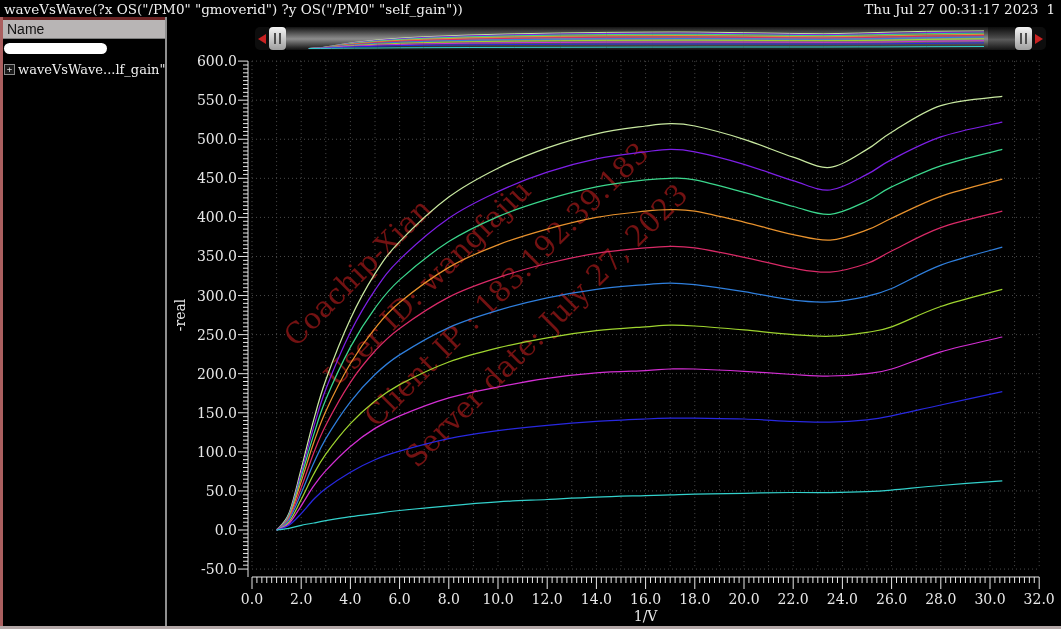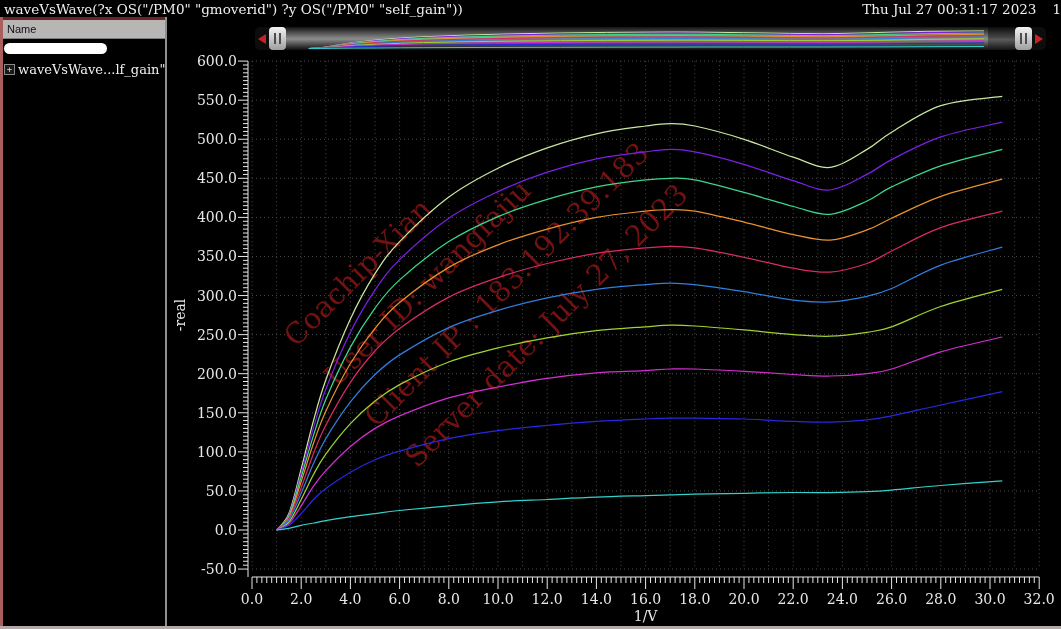--- a/index.html
+++ b/index.html
@@ -3,30 +3,30 @@
 <meta charset="utf-8">
 <style>
   html,body{margin:0;padding:0;background:#000;}
   #win{position:relative;width:1061px;height:629px;background:#000;overflow:hidden;
        font-family:"DejaVu Serif", serif;}
   
   #titlebar{position:absolute;left:0;top:0;width:100%;height:17px;background:#000;
             display:flex;align-items:center;justify-content:space-between;
             color:#efefef;font-size:13.5px;padding:0;box-sizing:border-box;}
   #titlebar .tleft{padding-left:4px;white-space:nowrap;}
-  #titlebar .tright{white-space:nowrap;display:flex;gap:16px;}
+  #titlebar .tright{padding-right:6px;white-space:nowrap;display:flex;gap:8px;}
   
   #frame-left{position:absolute;left:0;top:17px;bottom:0;width:3px;background:#aa5f5f;}
   #frame-bottom{position:absolute;left:0;right:0;bottom:0;height:3px;background:#b3a7a7;}
   #separator{position:absolute;left:165px;top:17px;bottom:3px;width:2px;background:#8f8f8f;}
   
   #sidebar{position:absolute;left:3px;top:17px;bottom:3px;width:162px;background:#000;
            border-top:3px solid #6b2424;box-sizing:border-box;}
   #sidebar-header{height:18px;background:#b8b5b5;color:#111;
-                  font-family:"Liberation Sans", sans-serif;font-size:11px;
+                  font-family:"Liberation Sans", sans-serif;font-size:14px;
                   line-height:18px;padding-left:4px;border-bottom:1px solid #7d7d7d;}
   #sidebar-hscroll{margin:4px 0 0 1px;width:103px;height:11px;background:#fff;
                    border-radius:6px;}
   .tree-item{display:flex;align-items:center;margin:8px 0 0 1px;color:#f0f0f0;
              font-size:13px;white-space:nowrap;overflow:hidden;}
   .expander{width:9px;height:9px;border:1px solid #8a8a8a;background:#1a1a1a;color:#d8d8d8;
             font-family:"DejaVu Sans Mono", monospace;font-size:9px;line-height:8px;
             text-align:center;margin-right:3px;flex:0 0 auto;}
   
   #pan-slider{position:absolute;left:255px;top:27px;width:791px;height:23px;display:flex;

